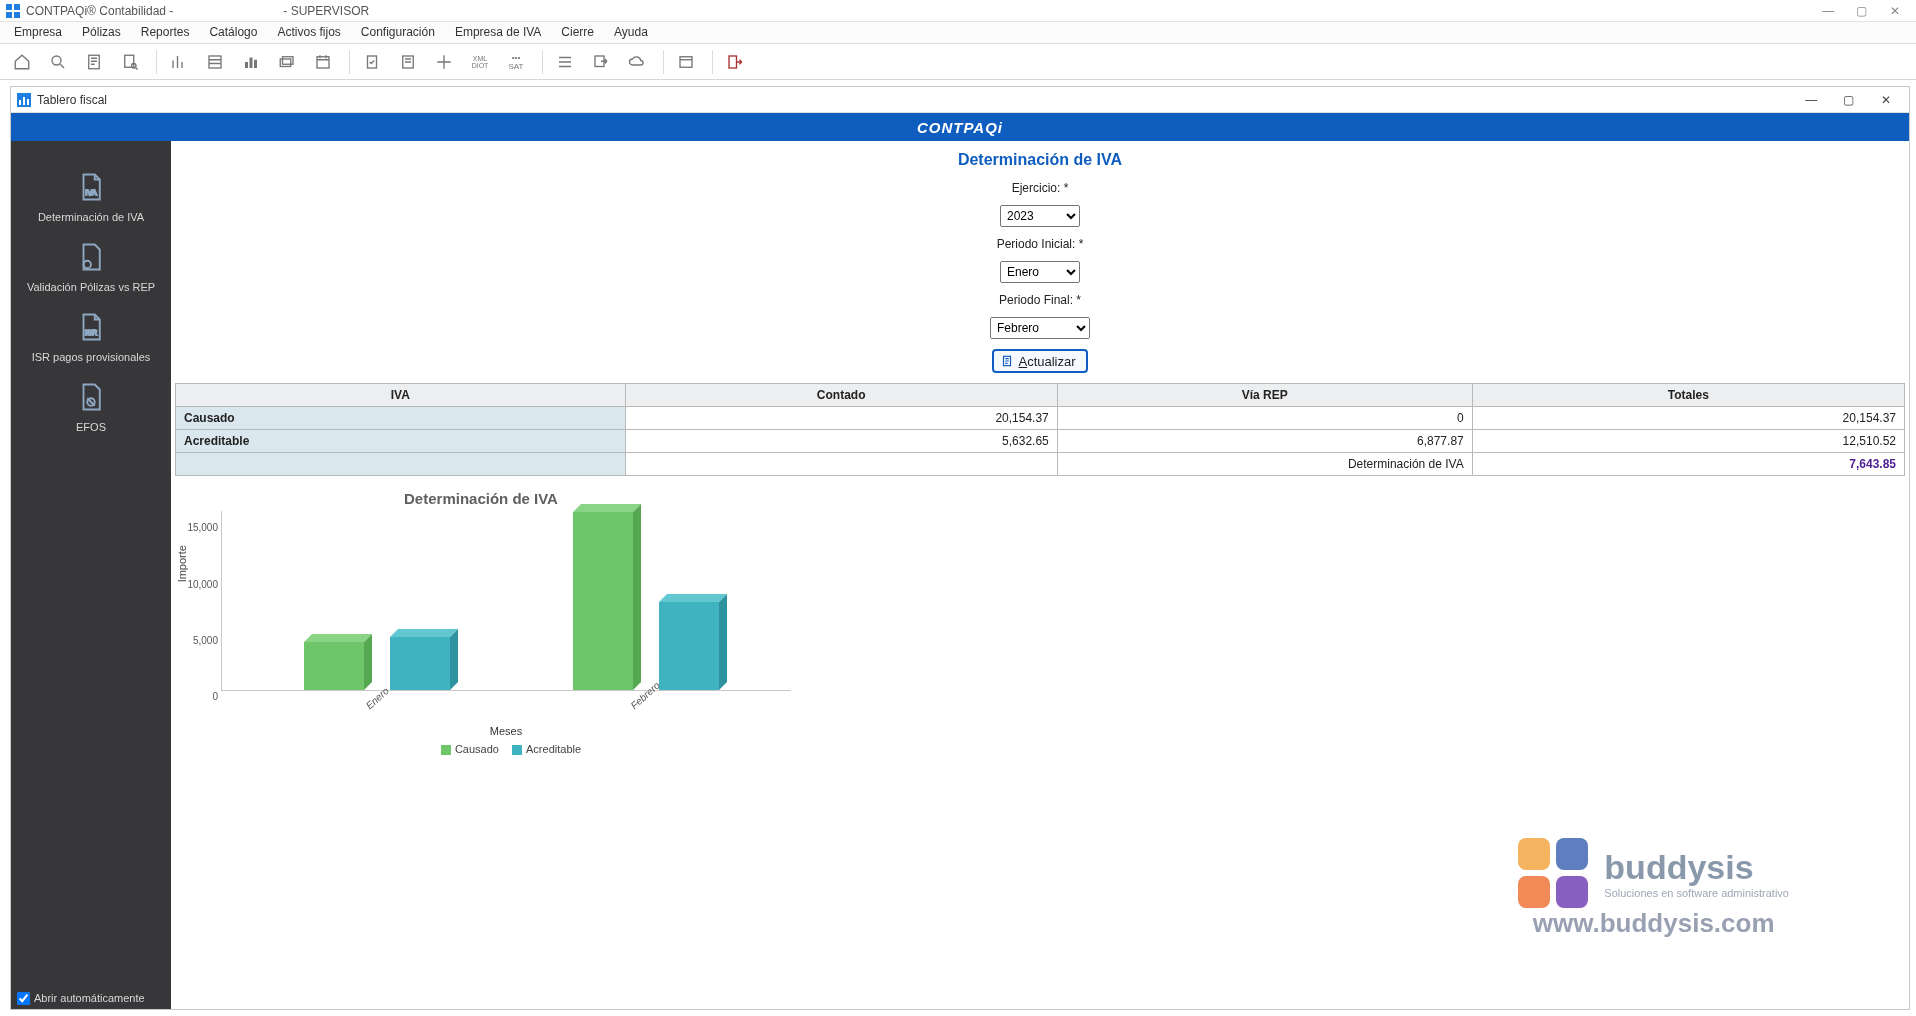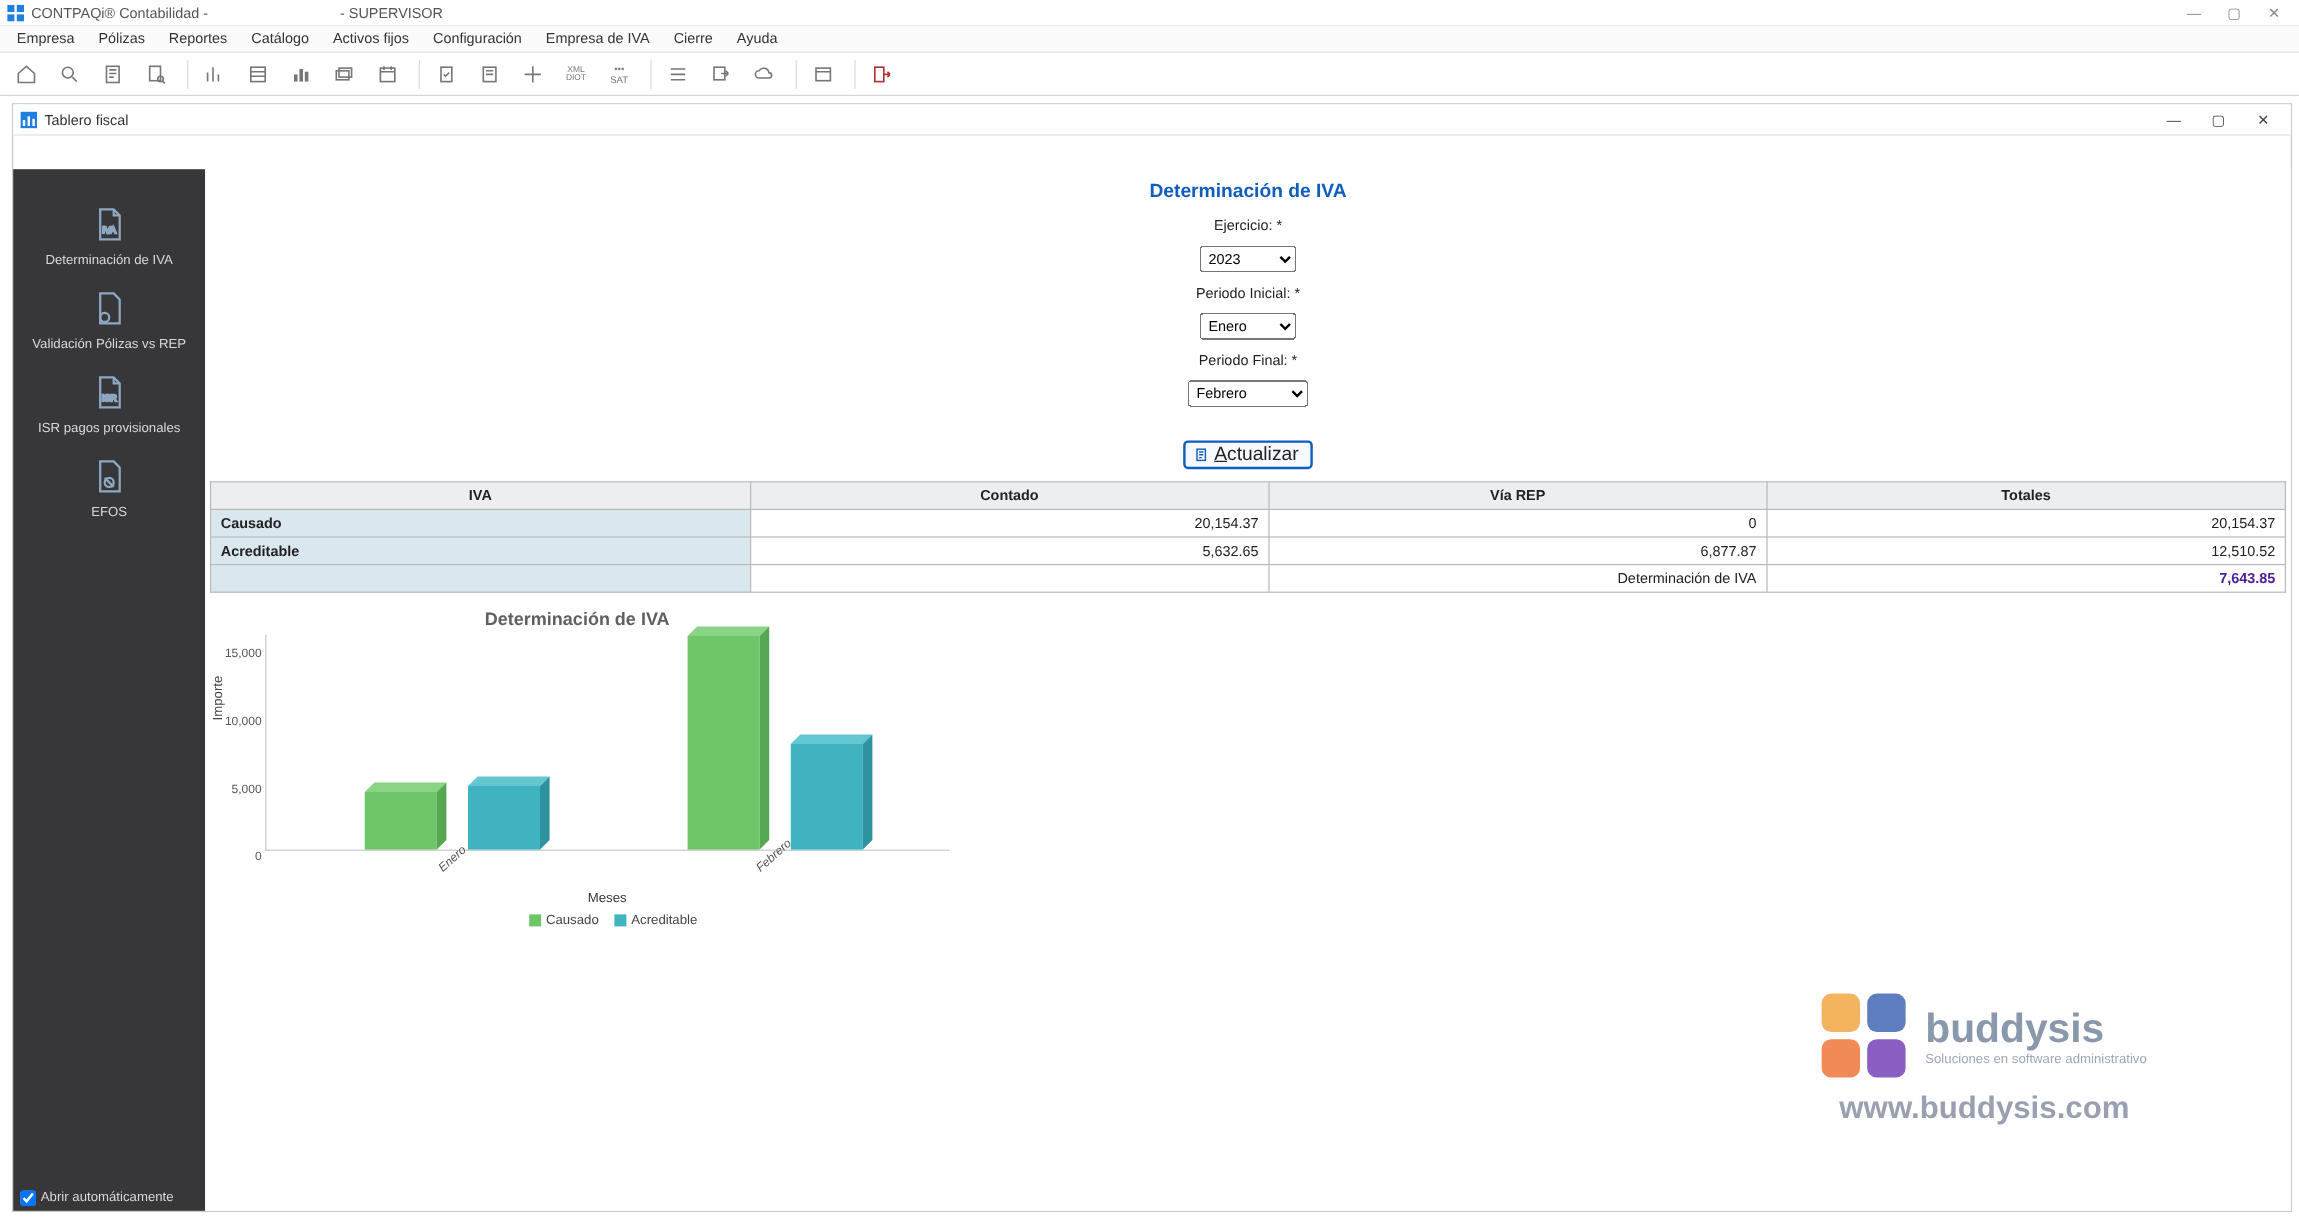--- a/index.html
+++ b/index.html
@@ -176,22 +176,21 @@
   height: 24px;
   padding: 2px 10px 2px 6px;
   border: 2px solid #0e5dbf;
   background: #f6f9ff;
   color: #222;
   display: inline-flex;
   align-items: center;
   gap: 4px;
   border-radius: 4px;
   cursor: pointer;
-  font-size: 16px;
-  margin-top: 18px;
+  font-size: 13px;
 }
 .btn-update .u { text-decoration: underline; }
 
 table.data {
   width: calc(100% - 8px);
   margin: 0 4px 8px;
   border-collapse: collapse;
 }
 table.data th, table.data td {
   border: 1px solid #b8b8b8;
@@ -332,21 +331,21 @@
   gap: 6px;
 }
 .watermark .mark span { border-radius: 8px; }
 .watermark .mark span:nth-child(1){ background:#f3a94a;}
 .watermark .mark span:nth-child(2){ background:#4a6db8;}
 .watermark .mark span:nth-child(3){ background:#f07a40;}
 .watermark .mark span:nth-child(4){ background:#7a4aba;}
 .watermark .txt { color:#7a8aa0; }
 .watermark .txt .name { font-size: 34px; font-weight: 700; color:#7a8aa0;}
 .watermark .txt .tag { font-size: 11px; color:#909aab;}
-.watermark .url { font-size: 26px; font-weight: 700; color:#8a94a8; margin-top: 10px;}
+.watermark .url { font-size: 26px; font-weight: 700; color:#8a94a8; }
 svg { display: block; }
 </style>
 </head>
 <body>
 
 <div class="outer-titlebar">
   <span class="app-icon">
     <svg viewBox="0 0 14 14">
         <rect width="6" height="6" fill="#1f7fe0"></rect>
         <rect x="8" width="6" height="6" fill="#1f7fe0"></rect>
@@ -496,20 +495,23 @@
           <rect x="10" y="6" width="2" height="6" fill="#fff"></rect>
         </svg>
     </span>
     <span>Tablero fiscal</span>
     <span class="spacer"></span>
     <div class="inner-controls">
       <span>—</span>
       <span>▢</span>
       <span>✕</span>
     </div>
+  </div>
+  <div class="brandbar">
+    <span>CONTPAQi</span>
   </div>
 
   <div class="content-area">
 
     <div class="sidebar">
       <div class="side-items">
         <div class="side-item active">
           <div class="icon">
               <svg width="30" height="30" viewBox="0 0 24 24" fill="none" stroke="#8fa8c2" stroke-width="1.5">
                 <path d="M6 2h9l4 4v16H6z"></path>

